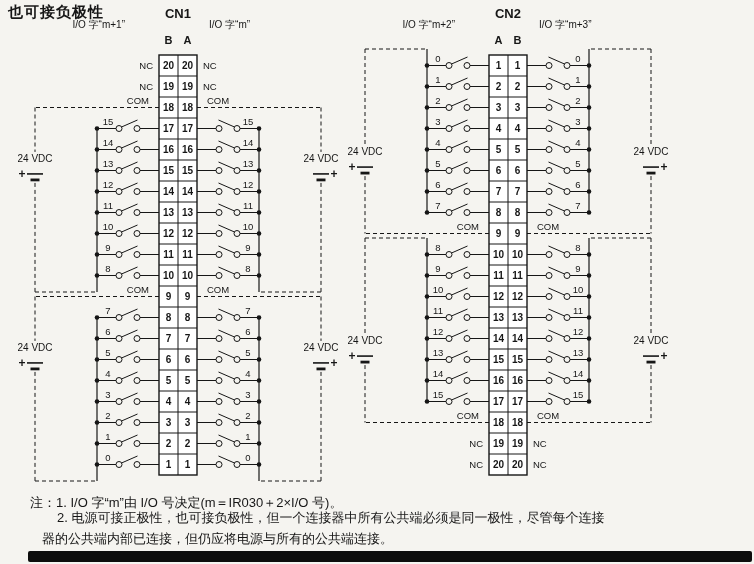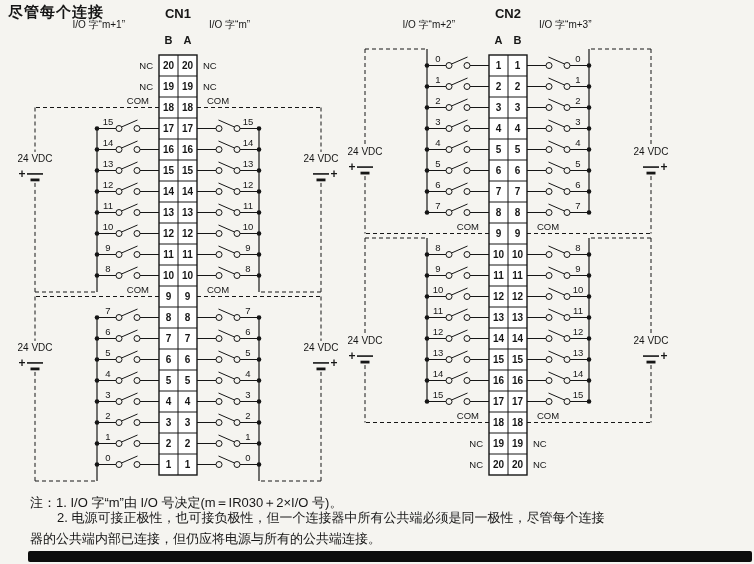--- a/index.html
+++ b/index.html
@@ -5,28 +5,28 @@
   html,body{margin:0;padding:0;background:#e9e9e9;}
   .page{position:relative;width:754px;height:564px;background:#f5f4f0;
         font-family:"Liberation Sans",sans-serif;color:#161616;overflow:hidden;}
   .title{position:absolute;left:8px;top:3px;font-size:15px;font-weight:700;letter-spacing:1px;}
   svg{position:absolute;left:0;top:0;}
   svg text{font-family:"Liberation Sans",sans-serif;fill:#161616;}
   .notes{position:absolute;left:0;top:488px;width:754px;font-size:13px;line-height:1;}
   .notes div{position:absolute;white-space:nowrap;}
   .n1{left:30px;top:8px;}
   .n2{left:57px;top:23px;}
-  .n3{left:30px;top:44px;}
+  .n3{left:42px;top:44px;}
   .bar{position:absolute;left:28px;top:551px;width:724px;height:11px;background:#0d0d0d;border-radius:2px;}
 </style>
 </head>
 <body>
 
 <div class="page">
-  <div class="title">尽管每个连接</div>
+  <div class="title">也可接负极性</div>
   <svg id="diagram" width="754" height="564" viewBox="0 0 754 564">
       <text x="178" y="18" text-anchor="middle" font-size="13" font-weight="700">CN1</text>
       <text x="168.5" y="44" text-anchor="middle" font-size="11" font-weight="700">B</text>
       <text x="187.5" y="44" text-anchor="middle" font-size="11" font-weight="700">A</text>
       <text x="125" y="28" text-anchor="end" font-size="10" font-weight="400">I/O 字“m+1”</text>
       <text x="209" y="28" text-anchor="start" font-size="10" font-weight="400">I/O 字“m”</text>
       <rect x="159" y="55" width="38" height="420" fill="#ffffff" stroke="#161616" stroke-width="1.4"></rect>
       <line x1="178" y1="55" x2="178" y2="475" stroke="#161616" stroke-width="1"></line>
       <text x="168.5" y="69" text-anchor="middle" font-size="10" font-weight="700">20</text>
       <text x="187.5" y="69" text-anchor="middle" font-size="10" font-weight="700">20</text>

